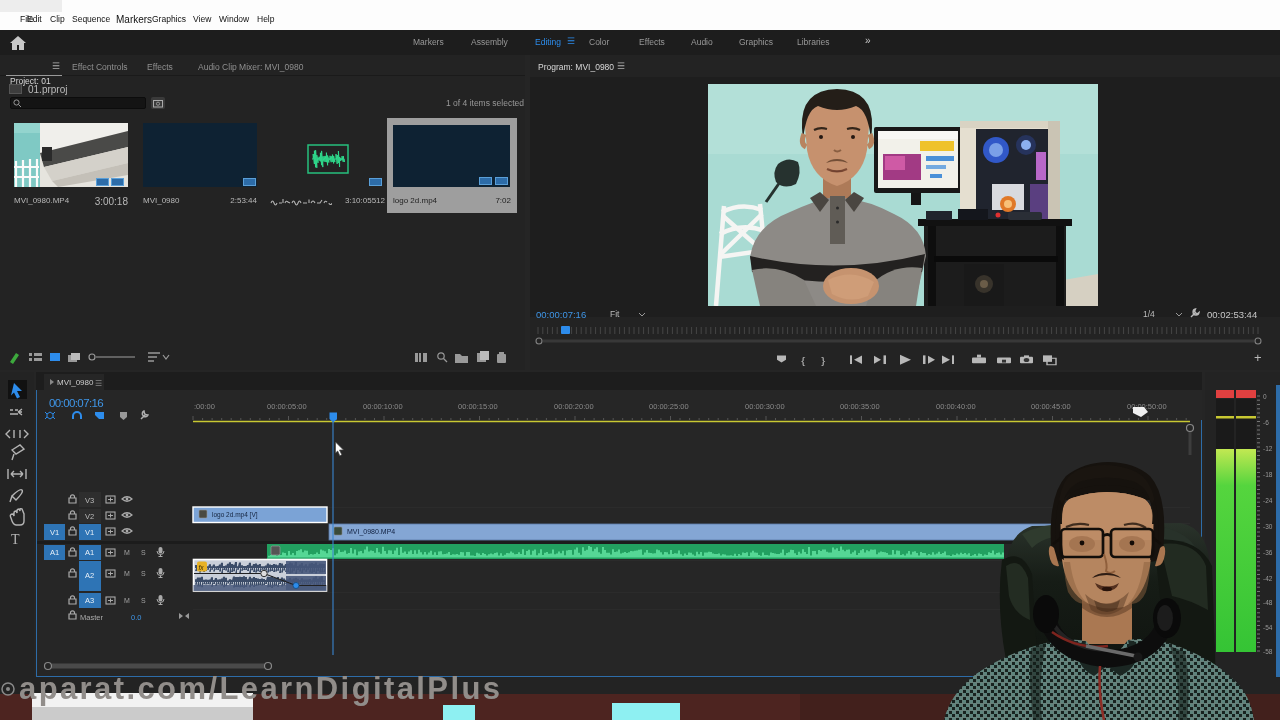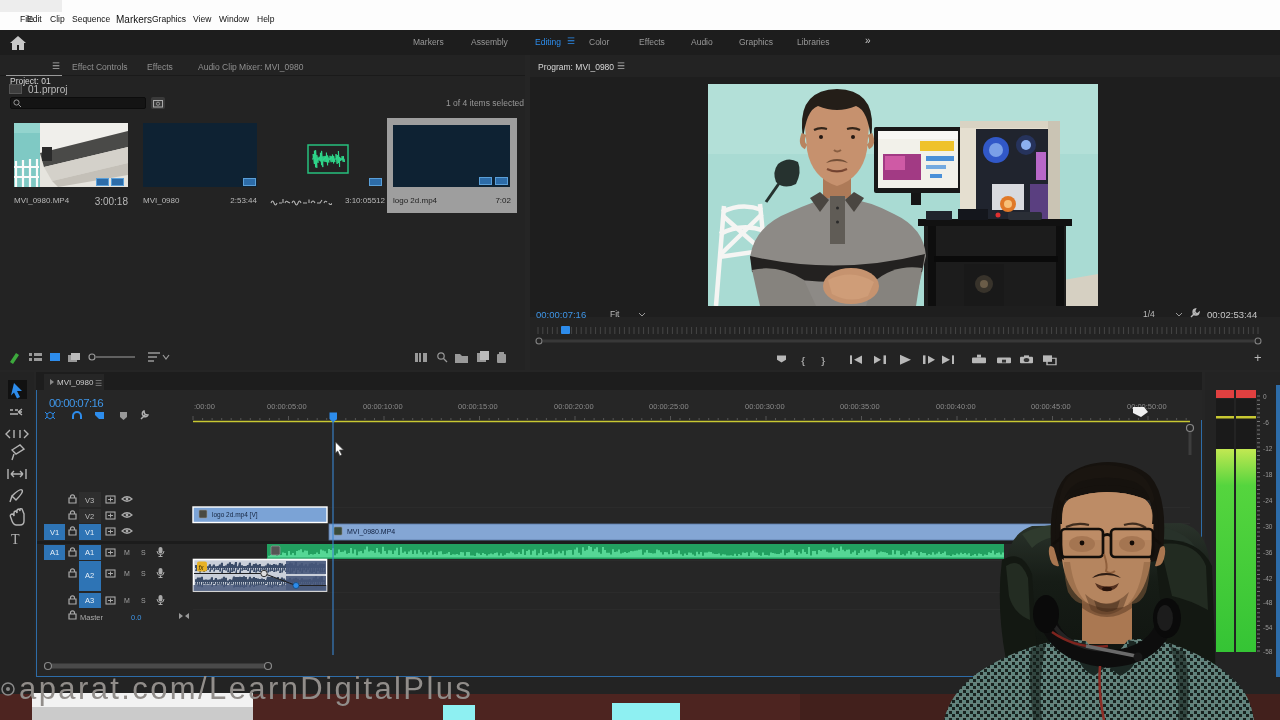--- a/index.html
+++ b/index.html
@@ -470,21 +470,21 @@
 <div class="abs" style="left:0;top:694px;width:1280px;height:26px;background:#4d2420"></div>
 <div class="abs" style="left:800px;top:694px;width:480px;height:26px;background:#42201c"></div>
 <div class="abs" style="left:32px;top:693px;width:221px;height:27px;background:#f2f2f2"></div>
 <div class="abs" style="left:32px;top:707px;width:221px;height:13px;background:#cbcbcb"></div>
 <div class="abs" style="left:443px;top:705px;width:32px;height:15px;background:#8ef0f2"></div>
 <div class="abs" style="left:612px;top:703px;width:68px;height:17px;background:#8ef0f2"></div>
 <svg class="abs" style="left:1px;top:682px" width="16" height="15" viewBox="0 0 16 15">
     <circle cx="7" cy="7" r="6" fill="none" stroke="#8a8a8a" stroke-width="1.5"></circle>
     <circle cx="7" cy="7" r="2" fill="#8a8a8a"></circle>
   </svg>
-<div class="t" style="left:19px;top:671px;font-size:31px;font-weight:normal;color:#918d8a;letter-spacing:2.4px">aparat.com/LearnDigitalPlus</div>
+<div class="t" style="left:19px;top:671px;font-size:31px;font-weight:bold;color:#918d8a;letter-spacing:2.4px">aparat.com/LearnDigitalPlus</div>
 <svg class="abs" style="left:940px;top:438px" width="340" height="282" viewBox="940 438 340 282">
 <defs>
 <pattern id="ging" width="7" height="7" patternUnits="userSpaceOnUse">
 <rect width="7" height="7" fill="#c3d4cd"></rect>
 <rect width="3.5" height="3.5" fill="#18221f"></rect>
 <rect x="3.5" y="3.5" width="3.5" height="3.5" fill="#18221f"></rect>
 <rect x="3.5" width="3.5" height="3.5" fill="#5e847d"></rect>
 <rect y="3.5" width="3.5" height="3.5" fill="#5e847d"></rect>
 </pattern>
 <linearGradient id="chairg" x1="0" y1="0" x2="0" y2="1">

